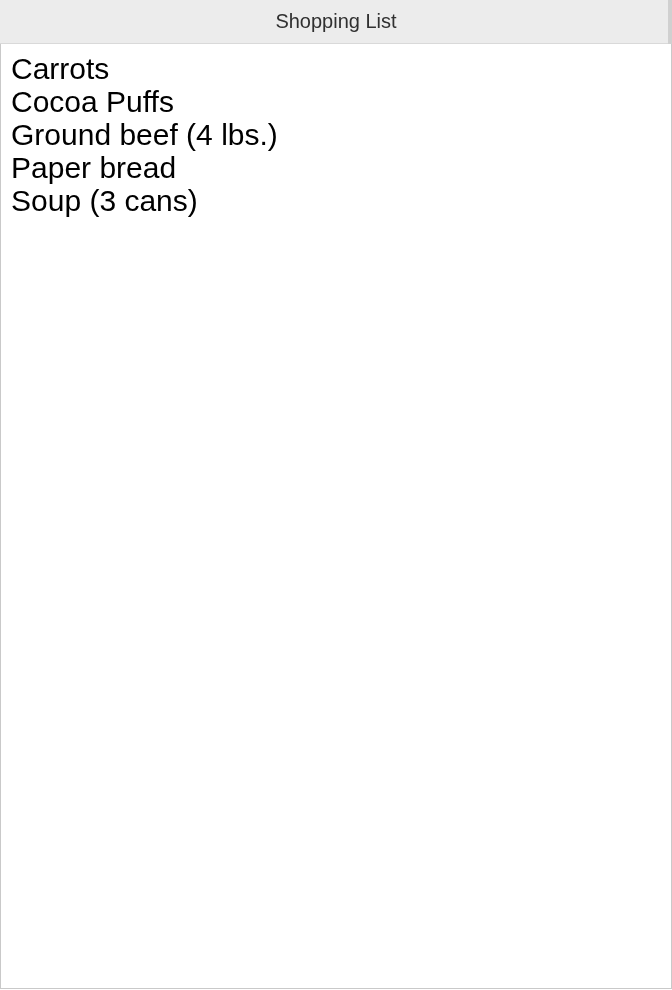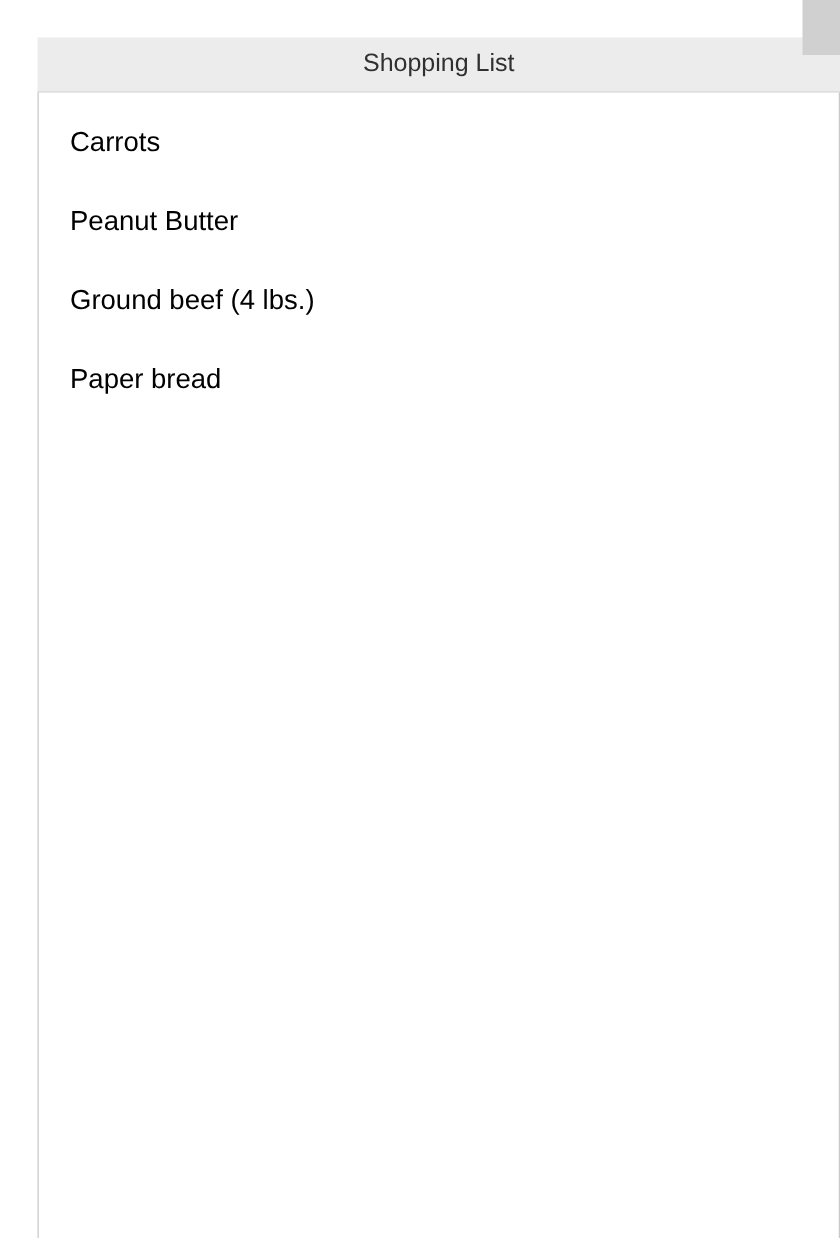--- a/index.html
+++ b/index.html
@@ -1,15 +1,15 @@
 <!DOCTYPE html>
 <html><head>
   <meta charset="utf-8">
   <style>
-    * { margin: 0; padding: 15px; box-sizing: border-box; }
+    * { margin: 0; padding: 0; box-sizing: border-box; }
     html, body { width: 672px; height: 990px; font-family: -apple-system, "Helvetica Neue", Arial, sans-serif; background: #ffffff; }
     .title-bar {
       width: 100%;
       height: 44px;
       background: #ececec;
       border-bottom: 1px solid #d9d9d9;
       display: flex;
       align-items: center;
       justify-content: center;
       font-size: 20px;
@@ -18,21 +18,21 @@
     .content {
       border: 1px solid #c9c9c9;
       border-top: none;
       margin: 0;
       width: 100%;
       height: 945px;
       padding: 8px 10px;
       overflow: auto;
     }
     .item {
-      font-size: 22px;
+      font-size: 30px;
       line-height: 33px;
       color: #000000;
       white-space: nowrap;
     }
     .scroll-edge {
       position: fixed;
       top: 0;
       right: 0;
       width: 4px;
       height: 44px;
@@ -41,18 +41,19 @@
   </style>
 </head>
 <body>
 
 <div class="title-bar">
   <span>Shopping List</span>
 </div>
 
 <div class="content">
   <div class="item">Carrots</div>
-  <div class="item">Peanut Butter</div>
+  <div class="item">Cocoa Puffs</div>
   <div class="item">Ground beef (4 lbs.)</div>
   <div class="item">Paper bread</div>
+  <div class="item">Soup (3 cans)</div>
 </div>
 
 <div class="scroll-edge"></div>
 
 </body></html>

